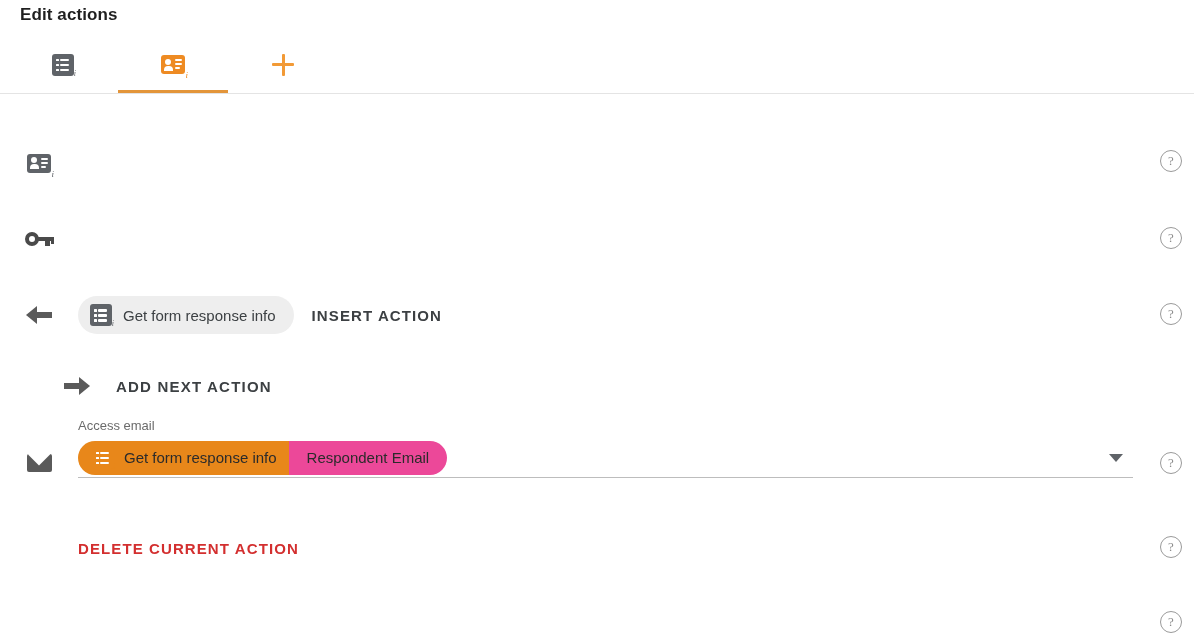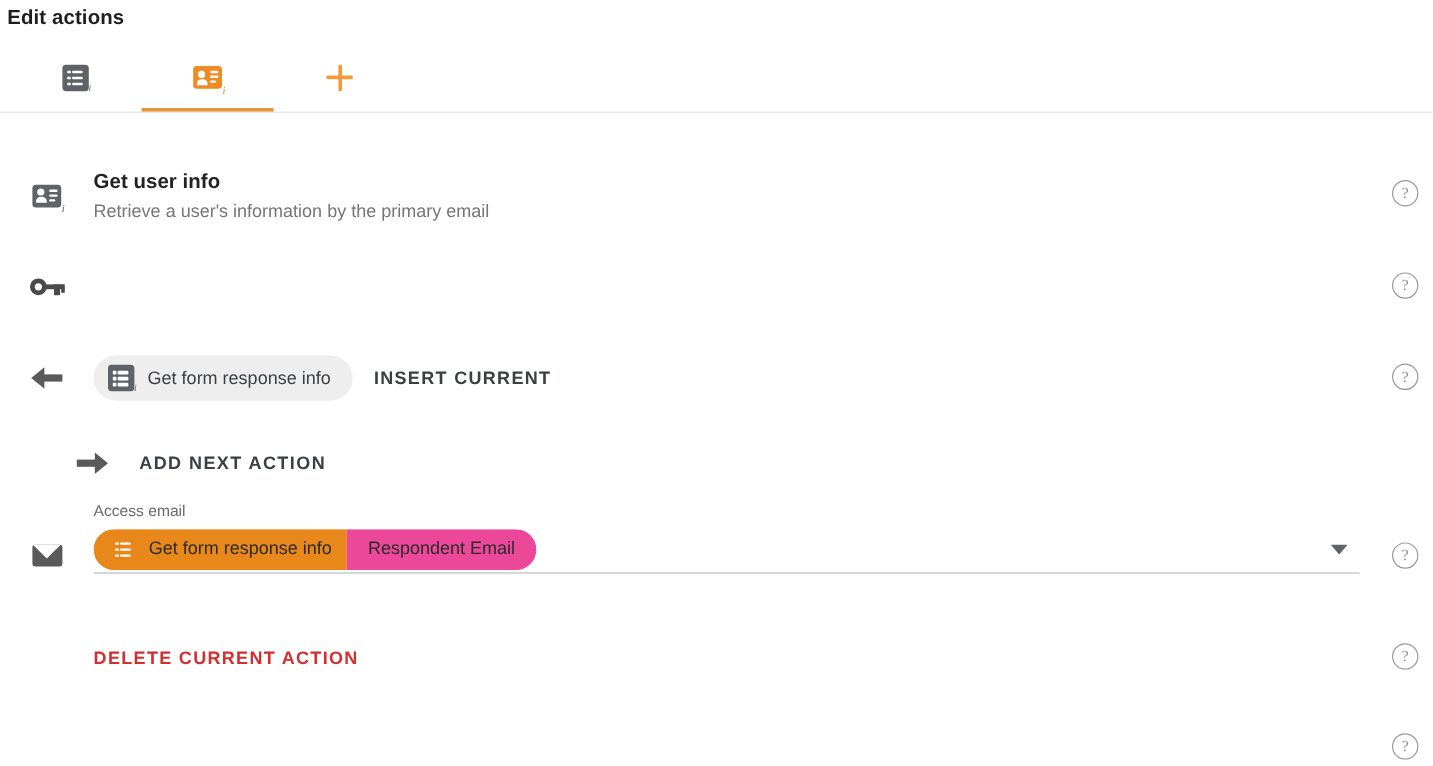--- a/index.html
+++ b/index.html
@@ -15,21 +15,21 @@
   .page {
     position: relative;
     width: 1194px;
     height: 638px;
     background: #ffffff;
   }
 
   
   .page-title {
     position: absolute;
-    left: 6px;
+    left: 20px;
     top: 5px;
     font-size: 17px;
     font-weight: 700;
     color: #1f1f1f;
     letter-spacing: 0.1px;
   }
 
   
   .tabbar {
     position: absolute;
@@ -423,24 +423,20 @@
   <div class="row" style="top:132px; height:62px;">
     <div class="gutter">
       <span class="icon-contact">
         <span class="head"></span>
           <span class="body"></span>
         <span class="ln a"></span>
           <span class="ln b"></span>
           <span class="ln c"></span>
         <span class="fold">i</span>
       </span>
-    </div>
-    <div class="rowbody" style="display:block;">
-      <div class="action-title">Get user info</div>
-      <div class="action-sub">Retrieve a user's information by the primary email</div>
     </div>
     <div class="help" style="top:18px;">?</div>
   </div>
 
   <div class="row" style="top:219px; height:40px;">
     <div class="gutter">
       <span class="icon-key">
         <span class="ring"></span>
           <span class="shaft"></span>
         <span class="tooth1"></span>
@@ -463,21 +459,21 @@
           <span class="dt a"></span>
             <span class="ln a"></span>
           <span class="dt b"></span>
             <span class="ln b"></span>
           <span class="dt c"></span>
             <span class="ln c"></span>
           <span class="fold">i</span>
         </span>
         <span class="chip-label">Get form response info</span>
       </span>
-      <span class="caps-action">INSERT CURRENT</span>
+      <span class="caps-action">INSERT ACTION</span>
     </div>
     <div class="help" style="top:8px;">?</div>
   </div>
 
   <div class="row" style="top:366px; height:40px;margin-left:38px;">
     <div class="gutter">
       <span class="icon-arrow right">
         <span class="stem"></span>
           <span class="headt"></span>
       </span>

